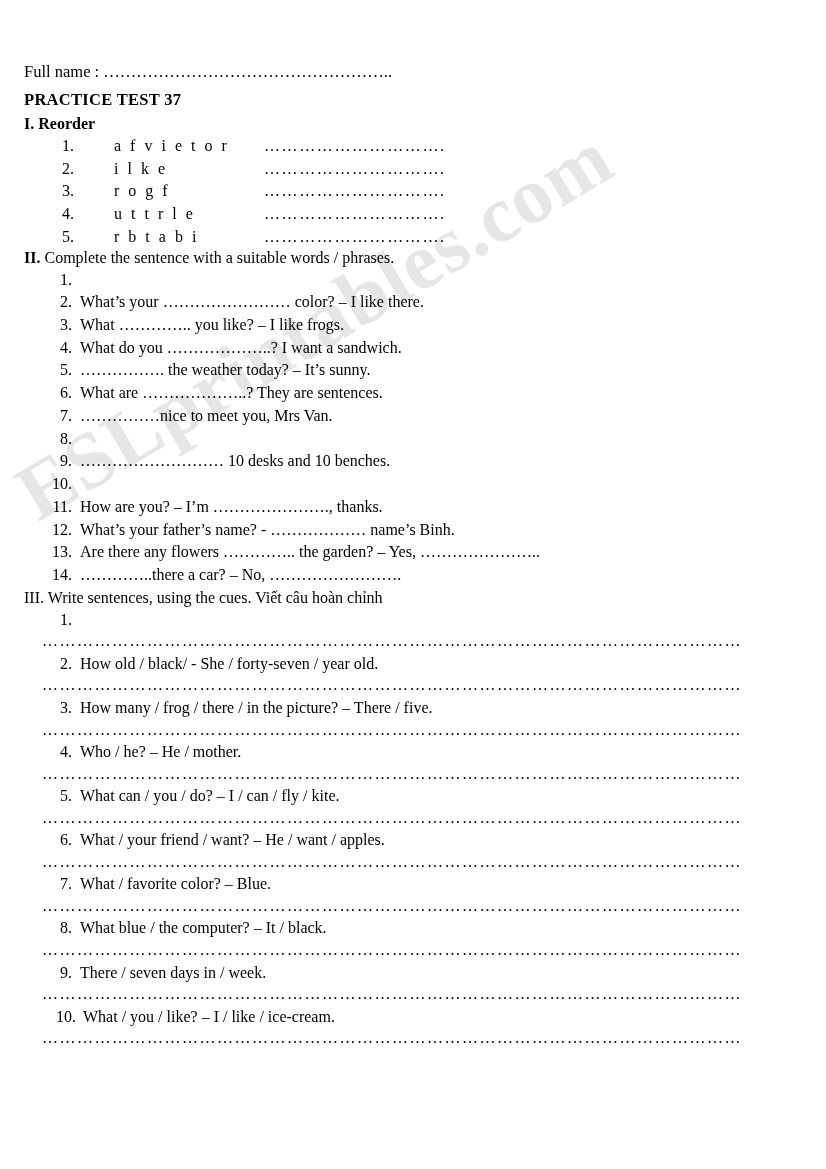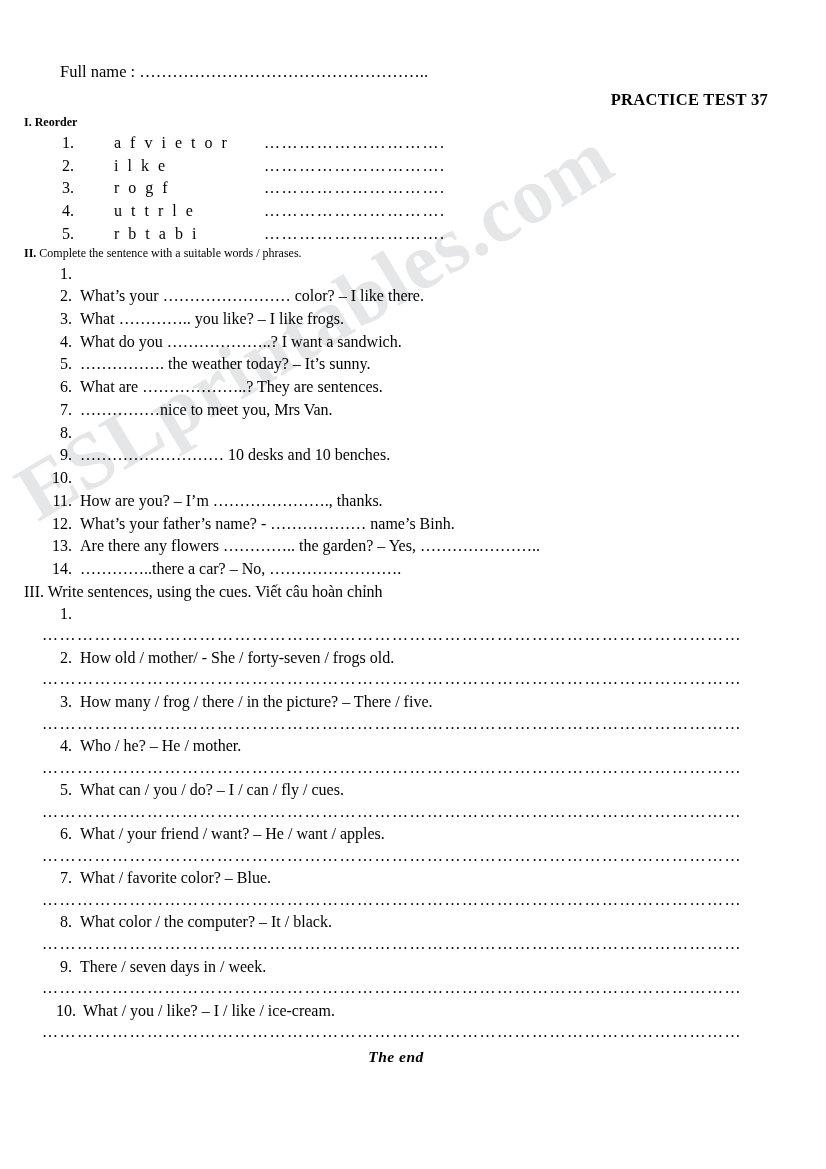--- a/index.html
+++ b/index.html
@@ -42,32 +42,31 @@
   }
   .content {
     position: relative;
     z-index: 2;
     padding: 62px 58px 0 24px;
   }
   .fullname {
     font-size: 16.5px;
     margin-bottom: 8px;
     padding-left: 0px;
-    margin-left: 36px;
   }
   .title {
-    text-align: right;
+    text-align: left;
     font-weight: bold;
     font-size: 16.5px;
     letter-spacing: 0.3px;
     margin-bottom: 5px;
   }
   .sec-head {
     font-weight: bold;
-    font-size: 12px;
+    font-size: 16px;
     margin: 0 0 2px 0;
   }
   .sec-head .sec-num { display: inline-block; }
   .sec-head-inline {
     font-weight: normal;
   }
   .row {
     display: flex;
     font-size: 16px;
     line-height: 1.42;
@@ -229,70 +228,69 @@
     <div class="sec3-head">III. Write sentences, using the cues. Viết câu hoàn chỉnh</div>
     <div class="sec3">
 
       <div class="row">
         <span class="num">1.</span>
       </div>
       <div class="answer-line">…………………………………………………………………………………………………………</div>
 
       <div class="row">
         <span class="num">2.</span>
-        <span>How old / mother/ - She / forty-seven / frogs old.</span>
+        <span>How old / black/ - She / forty-seven / year old.</span>
       </div>
       <div class="answer-line">…………………………………………………………………………………………………………</div>
 
       <div class="row">
         <span class="num">3.</span>
         <span>How many / frog / there / in the picture? – There / five.</span>
       </div>
       <div class="answer-line">…………………………………………………………………………………………………………</div>
 
       <div class="row">
         <span class="num">4.</span>
         <span>Who / he? – He / mother.</span>
       </div>
       <div class="answer-line">…………………………………………………………………………………………………………</div>
 
       <div class="row">
         <span class="num">5.</span>
-        <span>What can / you / do? – I  /  can / fly / cues.</span>
+        <span>What can / you / do? – I  /  can / fly / kite.</span>
       </div>
       <div class="answer-line">…………………………………………………………………………………………………………</div>
 
       <div class="row">
         <span class="num">6.</span>
         <span>What / your friend / want? – He / want / apples.</span>
       </div>
       <div class="answer-line">…………………………………………………………………………………………………………</div>
 
       <div class="row">
         <span class="num">7.</span>
         <span>What / favorite color? – Blue.</span>
       </div>
       <div class="answer-line">…………………………………………………………………………………………………………</div>
 
       <div class="row">
         <span class="num">8.</span>
-        <span>What color / the computer? – It / black.</span>
+        <span>What blue / the computer? – It / black.</span>
       </div>
       <div class="answer-line">…………………………………………………………………………………………………………</div>
 
       <div class="row">
         <span class="num">9.</span>
         <span>There / seven days in / week.</span>
       </div>
       <div class="answer-line">…………………………………………………………………………………………………………</div>
 
       <div class="row">
         <span class="num-wide">10.</span>
         <span>What / you / like? – I / like / ice-cream.</span>
       </div>
       <div class="answer-line">…………………………………………………………………………………………………………</div>
 
     </div>
 
-    <div class="end">The end</div>
 
   </div>
 </div>
 
 </body></html>

